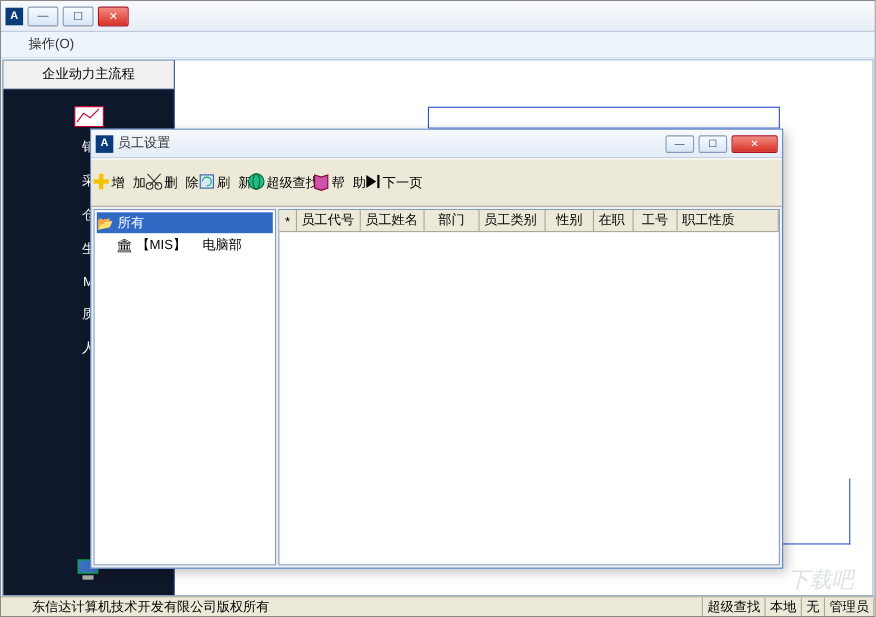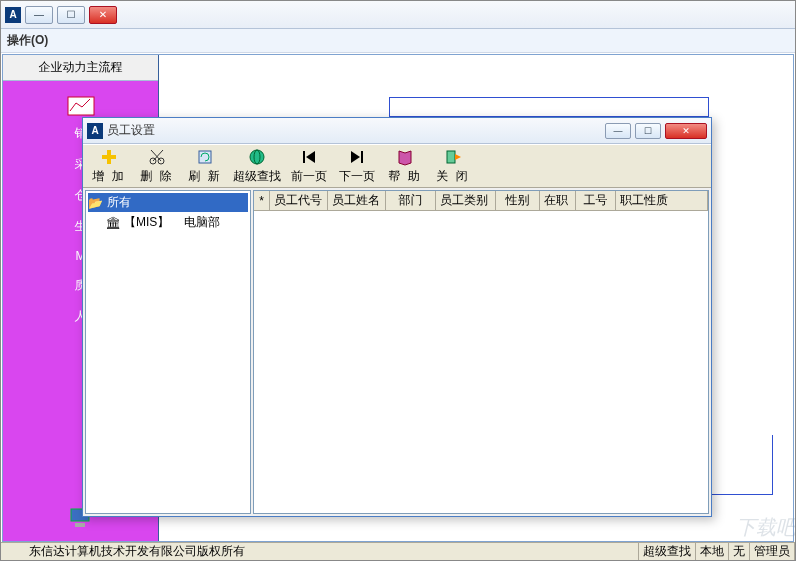--- a/index.html
+++ b/index.html
@@ -7,25 +7,25 @@
 
 
 .main-win { position: absolute; left: 0; top: 0; width: 796px; height: 561px; border: 1px solid #888; background: #fff; }
 .main-titlebar { height: 28px; background: linear-gradient(#f7f9fc,#e8eef7); border-bottom: 1px solid #b4c3d8; display: flex; align-items: center; padding: 0 4px; }
 .app-icon { width: 16px; height: 16px; background: #0a3a7a; margin-right: 4px; display: inline-flex; align-items: center; justify-content: center; color: #fff; font-weight: bold; font-size: 10px; }
 .main-title { flex: 1; color: #333; }
 .win-btns { display: flex; gap: 4px; }
 .win-btn { width: 28px; height: 18px; border: 1px solid #8a9bb3; border-radius: 2px; background: linear-gradient(#f7fbff,#d8e6f6); display: flex; align-items: center; justify-content: center; font-size: 10px; color: #345; cursor: pointer; }
 .win-btn.close { background: linear-gradient(#f28b82,#d93025); color: #fff; border-color: #a12; }
 
-.menubar { height: 24px; background: #eef4fc; border-bottom: 1px solid #d0d9e8; display: flex; align-items: center; padding: 0 0; color: #333; font-weight: bold; }
+.menubar { height: 24px; background: #eef4fc; border-bottom: 1px solid #d0d9e8; display: flex; align-items: center; padding: 0 19px; color: #333; }
 .menubar span { padding: 2px 6px; cursor: pointer; }
 
 .main-body { position: absolute; top: 53px; left: 1px; right: 1px; bottom: 18px; background: #fff; border: 1px solid #7fa3d1; display: flex; }
-.sidebar { width: 156px; background: #d946ef; color: #fff; display: flex; flex-direction: column; border-right: 1px solid #365f9c; }
+.sidebar { width: 156px; background: #0f172a; color: #fff; display: flex; flex-direction: column; border-right: 1px solid #365f9c; }
 .sidebar-title { background: #f0f0f0; color: #000; text-align: center; padding: 4px 0; border-bottom: 1px solid #a8bdd8; }
 .sidebar-item { padding: 10px 4px 4px 4px; text-align: center; }
 .sidebar-item .si-icon { width: 40px; height: 30px; margin: 0 auto 4px auto; display: flex; align-items: center; justify-content: center; }
 .sidebar-item .si-label { color: #fff; }
 .sidebar-spacer { flex: 1; }
 
 .content { flex: 1; background: #fff; position: relative; }
 .content-box { position: absolute; left: 230px; top: 42px; width: 320px; height: 20px; border: 1px solid #2f4fd1; }
 .content-box2 { position: absolute; right: 20px; top: 380px; width: 400px; height: 60px; border-left: 1px solid #2f4fd1; border-bottom: 1px solid #2f4fd1; border-right: 1px solid #2f4fd1; }
 
@@ -35,37 +35,37 @@
 
 
 .dialog { position: absolute; left: 82px; top: 117px; width: 630px; height: 400px; border: 1px solid #4b7dc4; background: #f0f0f0; box-shadow: 3px 3px 10px rgba(0,0,0,0.25); }
 .dlg-titlebar { height: 26px; background: linear-gradient(#f7f9fc,#e3ecf7); border-bottom: 1px solid #b4c3d8; display: flex; align-items: center; padding: 0 4px; }
 .dlg-title { flex: 1; color: #333; }
 .dlg-btns { display: flex; gap: 4px; }
 .dlg-btn { width: 26px; height: 16px; border: 1px solid #8a9bb3; border-radius: 2px; background: linear-gradient(#f7fbff,#d8e6f6); display: flex; align-items: center; justify-content: center; font-size: 9px; color: #345; cursor: pointer; }
 .dlg-btn.close { background: linear-gradient(#f28b82,#d93025); color: #fff; border-color: #a12; width: 42px; }
 
 .toolbar { height: 44px; background: #ece9d8; border-top: 1px solid #fff; border-bottom: 1px solid #aca899; display: flex; align-items: stretch; padding: 2px; }
-.tb-btn { width: 48px; display: flex; flex-direction: column; align-items: center; justify-content: center; border: 1px solid transparent; cursor: pointer; }
+.tb-btn { width: 48px; display: flex; flex-direction: row; align-items: center; justify-content: center; border: 1px solid transparent; cursor: pointer; }
 .tb-btn .tb-icon { width: 20px; height: 20px; display: flex; align-items: center; justify-content: center; margin-bottom: 2px; }
 .tb-btn .tb-label { font-size: 12px; color: #000; white-space: nowrap; letter-spacing: 2px; }
 .tb-btn.wide { width: 56px; }
 
 .dlg-body { position: absolute; top: 72px; left: 2px; right: 2px; bottom: 2px; display: flex; }
 .tree-pane { width: 166px; background: #fff; border: 1px solid #7f9db9; margin-right: 2px; padding: 2px; }
 .tree-root { display: flex; align-items: center; gap: 4px; padding: 1px; }
 .tree-root.sel { background: #316ac5; color: #fff; }
 .tree-child { display: flex; align-items: center; gap: 4px; padding: 2px 0 2px 18px; color: #000; }
 .tree-icon { width: 14px; height: 14px; display: inline-flex; align-items: center; justify-content: center; }
 
 .grid-pane { flex: 1; background: #fff; border: 1px solid #7f9db9; }
 .grid-head { height: 20px; background: #ece9d8; border-bottom: 1px solid #aca899; display: flex; }
 .gh { border-right: 1px solid #aca899; padding: 2px 4px; display: flex; align-items: center; color: #000; font-size: 12px; white-space: nowrap; }
 
-.watermark { position: absolute; right: 0; bottom: 20px; font-size: 20px; color: rgba(120,140,160,0.25); font-style: italic; pointer-events: none; }
+.watermark { position: absolute; right: 20px; bottom: 20px; font-size: 20px; color: rgba(120,140,160,0.25); font-style: italic; pointer-events: none; }
 </style>
 </head>
 <body>
 
 <div class="main-win">
   <div class="main-titlebar">
     <span class="app-icon">A</span>
     <div class="win-btns">
       <div class="win-btn">—</div>
       <div class="win-btn">☐</div>
@@ -180,51 +180,33 @@
           <svg width="18" height="18">
             <circle cx="9" cy="9" r="7" fill="#2b8" stroke="#063"></circle>
             <ellipse cx="9" cy="9" rx="3" ry="7" fill="none" stroke="#063"></ellipse>
           </svg>
         </div>
       <div class="tb-label" style="letter-spacing:0">超级查找</div>
     </div>
     <div class="tb-btn">
       <div class="tb-icon">
           <svg width="18" height="18">
-            <rect x="3" y="3" width="2" height="12" fill="#000"></rect>
-            <polygon points="15,3 15,15 6,9" fill="#000"></polygon>
-          </svg>
-        </div>
-      <div class="tb-label" style="letter-spacing:0">前一页</div>
+            <path d="M3 3 L9 5 L15 3 L15 15 L9 17 L3 15 Z" fill="#c5a" stroke="#803"></path>
+          </svg>
+        </div>
+      <div class="tb-label">帮 助</div>
     </div>
     <div class="tb-btn">
       <div class="tb-icon">
           <svg width="18" height="18">
             <polygon points="3,3 3,15 12,9" fill="#000"></polygon>
             <rect x="13" y="3" width="2" height="12" fill="#000"></rect>
           </svg>
         </div>
       <div class="tb-label" style="letter-spacing:0">下一页</div>
-    </div>
-    <div class="tb-btn">
-      <div class="tb-icon">
-          <svg width="18" height="18">
-            <path d="M3 3 L9 5 L15 3 L15 15 L9 17 L3 15 Z" fill="#c5a" stroke="#803"></path>
-          </svg>
-        </div>
-      <div class="tb-label">帮 助</div>
-    </div>
-    <div class="tb-btn">
-      <div class="tb-icon">
-          <svg width="18" height="18">
-            <rect x="3" y="3" width="8" height="12" fill="#6c9" stroke="#063"></rect>
-            <polygon points="11,6 17,9 11,12" fill="#f80"></polygon>
-          </svg>
-        </div>
-      <div class="tb-label">关 闭</div>
     </div>
   </div>
 
   <div class="dlg-body">
     <div class="tree-pane">
       <div class="tree-root sel">
         <span class="tree-icon">📂</span>
         <span>所有</span>
       </div>
       <div class="tree-child">

